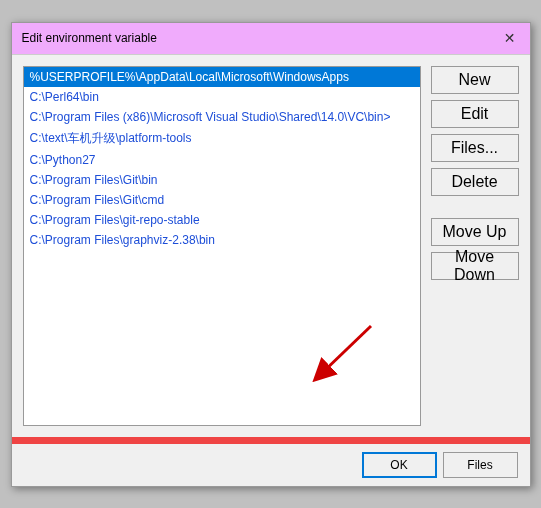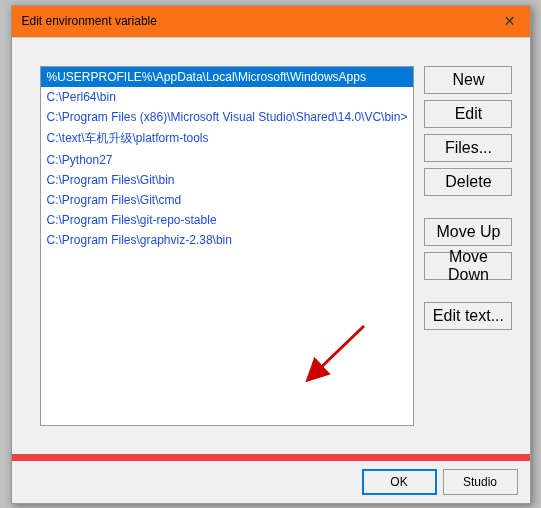--- a/index.html
+++ b/index.html
@@ -23,21 +23,21 @@
     .dialog {
       width: 520px;
       background: #f0f0f0;
       border: 1px solid #999;
       box-shadow: 2px 2px 8px rgba(0,0,0,0.4);
       display: flex;
       flex-direction: column;
     }
 
     .title-bar {
-      background: #f97316;
+      background: #f0abfc;
       border-bottom: 1px solid #ccc;
       padding: 8px 10px;
       display: flex;
       align-items: center;
       justify-content: space-between;
       height: 32px;
     }
 
     .title-bar-text {
       font-size: 12px;
@@ -52,21 +52,21 @@
       cursor: pointer;
       display: flex;
       align-items: center;
       justify-content: center;
       font-size: 14px;
       color: #333;
     }
 
     .content-area {
       display: flex;
-      padding: 28px;
+      padding: 11px;
       gap: 10px;
       flex: 1;
     }
 
     .list-container {
       flex: 1;
       border: 1px solid #999;
       background: #fff;
       overflow-y: auto;
       min-height: 360px;
@@ -184,21 +184,20 @@
 
     <div class="buttons-column">
       <button class="btn">New</button>
       <button class="btn">Edit</button>
       <button class="btn">Files...</button>
       <button class="btn">Delete</button>
       <div class="btn-spacer"></div>
       <button class="btn">Move Up</button>
       <button class="btn">Move Down</button>
       <div class="btn-spacer"></div>
-      <button class="btn">Edit text...</button>
     </div>
   </div>
 
   <div class="bottom-bar">
     <button class="bottom-btn ok">OK</button>
-    <button class="bottom-btn">Studio</button>
+    <button class="bottom-btn">Files</button>
   </div>
 </div>
 
 </body></html>

